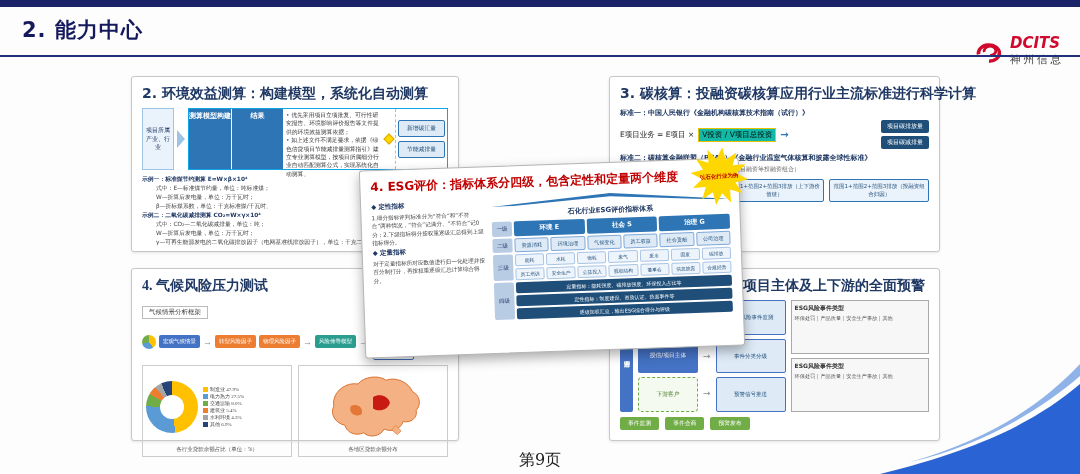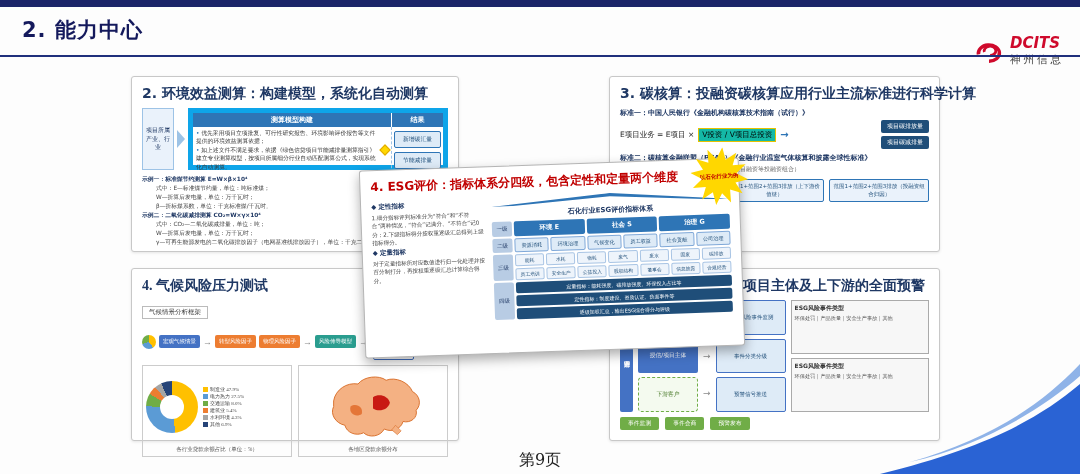--- a/index.html
+++ b/index.html
@@ -26,21 +26,21 @@
   .card-esg     { left:362px; top:164px; width:380px; height:188px; transform:rotate(-2deg);
                   box-shadow:0 5px 12px rgba(0,0,0,.32); z-index:10; border-color:#b5b5b5; }
   .card-title { font-size:14px; font-weight:bold; color:#1f3864; margin-bottom:5px; white-space:nowrap; }
   .card-esg .card-title { color:#c00000; font-size:12px; }
   
   .env-top { display:flex; align-items:stretch; gap:3px; height:62px; }
   .env-side { width:32px; font-size:6px; color:#1f3864; border:1px solid #9dc3e6; background:#eaf2fb;
               display:flex; align-items:center; justify-content:center; text-align:center; padding:2px; line-height:1.4; }
   .chev { width:0; height:0; border-top:9px solid transparent; border-bottom:9px solid transparent;
           border-left:8px solid #9dc3e6; align-self:center; }
-  .env-table { flex:1; border:5px solid #0ea5e9; display:flex; flex-direction:column; }
+  .env-table { flex:1; border:1px solid #0ea5e9; display:flex; flex-direction:row; }
   .env-thead { display:flex; }
   .th { background:#2e75b6; color:#fff; font-size:7px; font-weight:bold; text-align:center; padding:2px 0; flex:1; }
   .th-result { flex:0 0 52px; border-left:1px solid #fff; }
   .env-tbody { display:flex; flex:1; }
   .env-bullets { flex:1; padding:2px 3px; font-size:5.8px; color:#333; line-height:1.45; }
   .bullet::before { content:"• "; color:#2e75b6; }
   .diamond { width:8px; height:8px; background:#ffd800; border:1px solid #e0a800;
              transform:rotate(45deg); align-self:center; margin:0 2px; flex:0 0 auto; }
   .env-results { flex:0 0 52px; display:flex; flex-direction:column; gap:4px; justify-content:center;
                  padding:2px; border-left:1px dashed #9dc3e6; }

